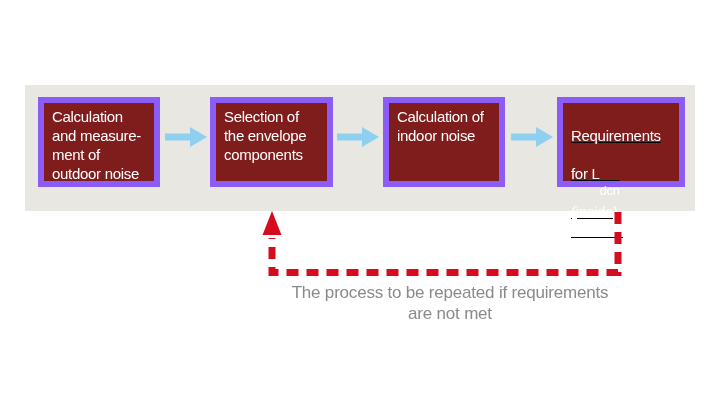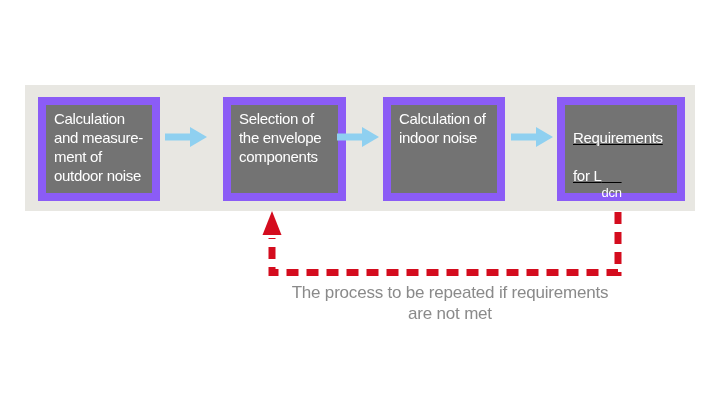--- a/index.html
+++ b/index.html
@@ -19,27 +19,27 @@
     position: absolute;
     left: 25px;
     top: 85px;
     width: 670px;
     height: 126px;
     background: #e8e7e2;
   }
   .flow-box {
     position: absolute;
     top: 97px;
-    height: 104px;
+    height: 90px;
     box-sizing: border-box;
-    border: 8px solid #8b5cf6;
-    background: #737373;
+    border: 6px solid #8b5cf6;
+    background: #7f1d1d;
   }
   .box1 { left: 38px;  width: 122px; }
-  .box2 { left: 210px; width: 123px; margin-left: 13px; }
+  .box2 { left: 210px; width: 123px; }
   .box3 { left: 383px; width: 122px; }
   .box4 { left: 557px; width: 128px; text-decoration: underline; }
   .box-text {
     color: #ffffff;
     font-size: 15px;
     line-height: 19px;
     letter-spacing: -0.3px;
     padding: 4px 2px 0 8px;
     white-space: pre-line;
   }
@@ -111,20 +111,22 @@
 
   <div class="flow-box box3">
     <div class="box-text">Calculation of
 indoor noise</div>
   </div>
 
   <div class="flow-box box4">
     <div class="box-text">
       <span class="line">Requirements</span>
       <span class="line"><span>for L</span><sub>dcn</sub></span>
+      <span class="line">(inside)
+fulfilled?</span>
     </div>
   </div>
 
   <svg class="flow-arrow a1" viewBox="0 0 44 22">
     <line x1="1" y1="11" x2="28" y2="11"></line>
     <polygon points="26,1 43,11 26,21"></polygon>
   </svg>
 
   <svg class="flow-arrow a2" viewBox="0 0 44 22">
     <line x1="1" y1="11" x2="28" y2="11"></line>

